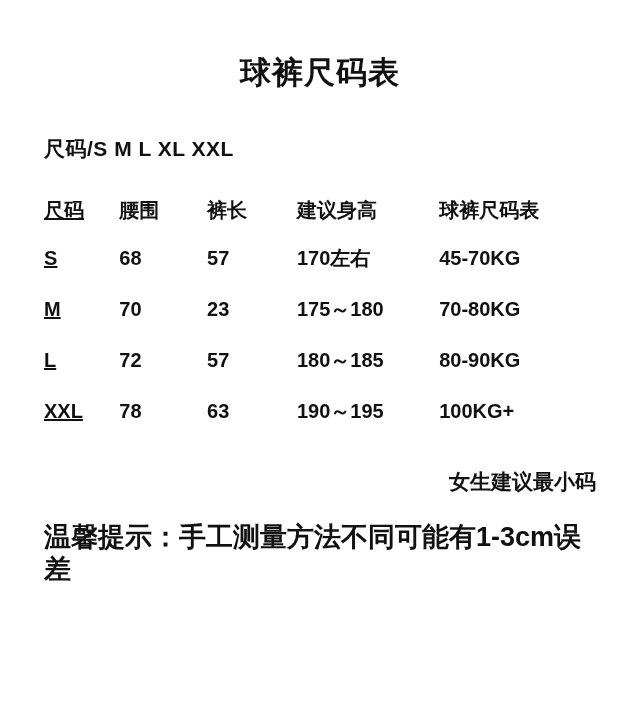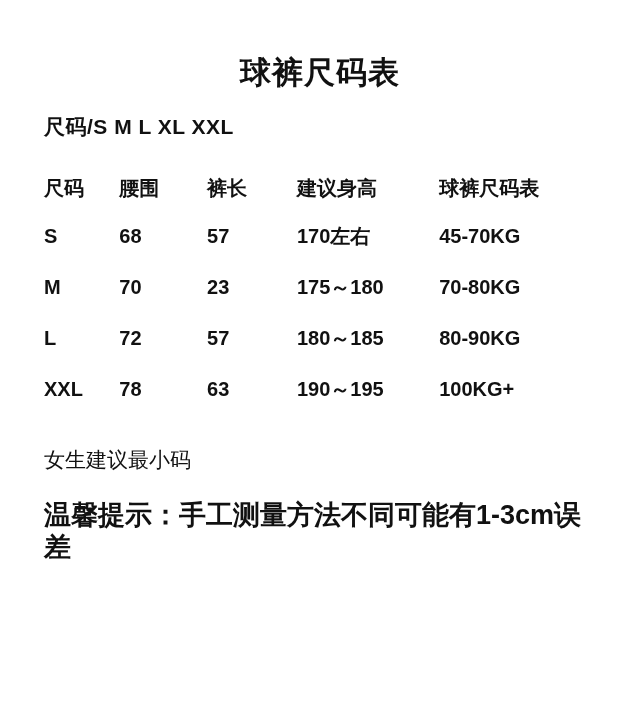--- a/index.html
+++ b/index.html
@@ -26,21 +26,21 @@
     font-size: 31px;
     font-weight: bold;
     letter-spacing: 1px;
     margin-top: 54px;
     margin-bottom: 0;
     line-height: 1.2;
   }
   .subtitle {
     font-size: 21px;
     font-weight: bold;
-    margin-top: 23px;
+    margin-top: 45px;
     line-height: 1.2;
     letter-spacing: 0.5px;
   }
   table.size-table {
     width: 100%;
     border-collapse: collapse;
     margin-top: 26px;
     font-size: 20px;
     font-weight: bold;
   }
@@ -49,30 +49,31 @@
     text-align: left;
     padding: 0;
     height: 51px;
     vertical-align: middle;
     white-space: nowrap;
     font-weight: bold;
   }
   table.size-table thead th {
     height: 46px;
   }
-  .col-size   { width: 72px; }
+  .col-size   { width: 72px; text-decoration: underline; }
   .col-waist  { width: 84px; }
   .col-length { width: 86px; }
   .col-height { width: 136px; }
   .col-weight { width: 150px; }
   .note-1 {
     font-size: 21px;
-    font-weight: normal;
+    font-weight: bold;
     margin-top: 32px;
     line-height: 1.2;
+    text-align: right;
   }
   .note-2 {
     font-size: 27px;
     font-weight: bold;
     margin-top: 26px;
     line-height: 1.2;
   }
 </style>
 </head>
 <body>

